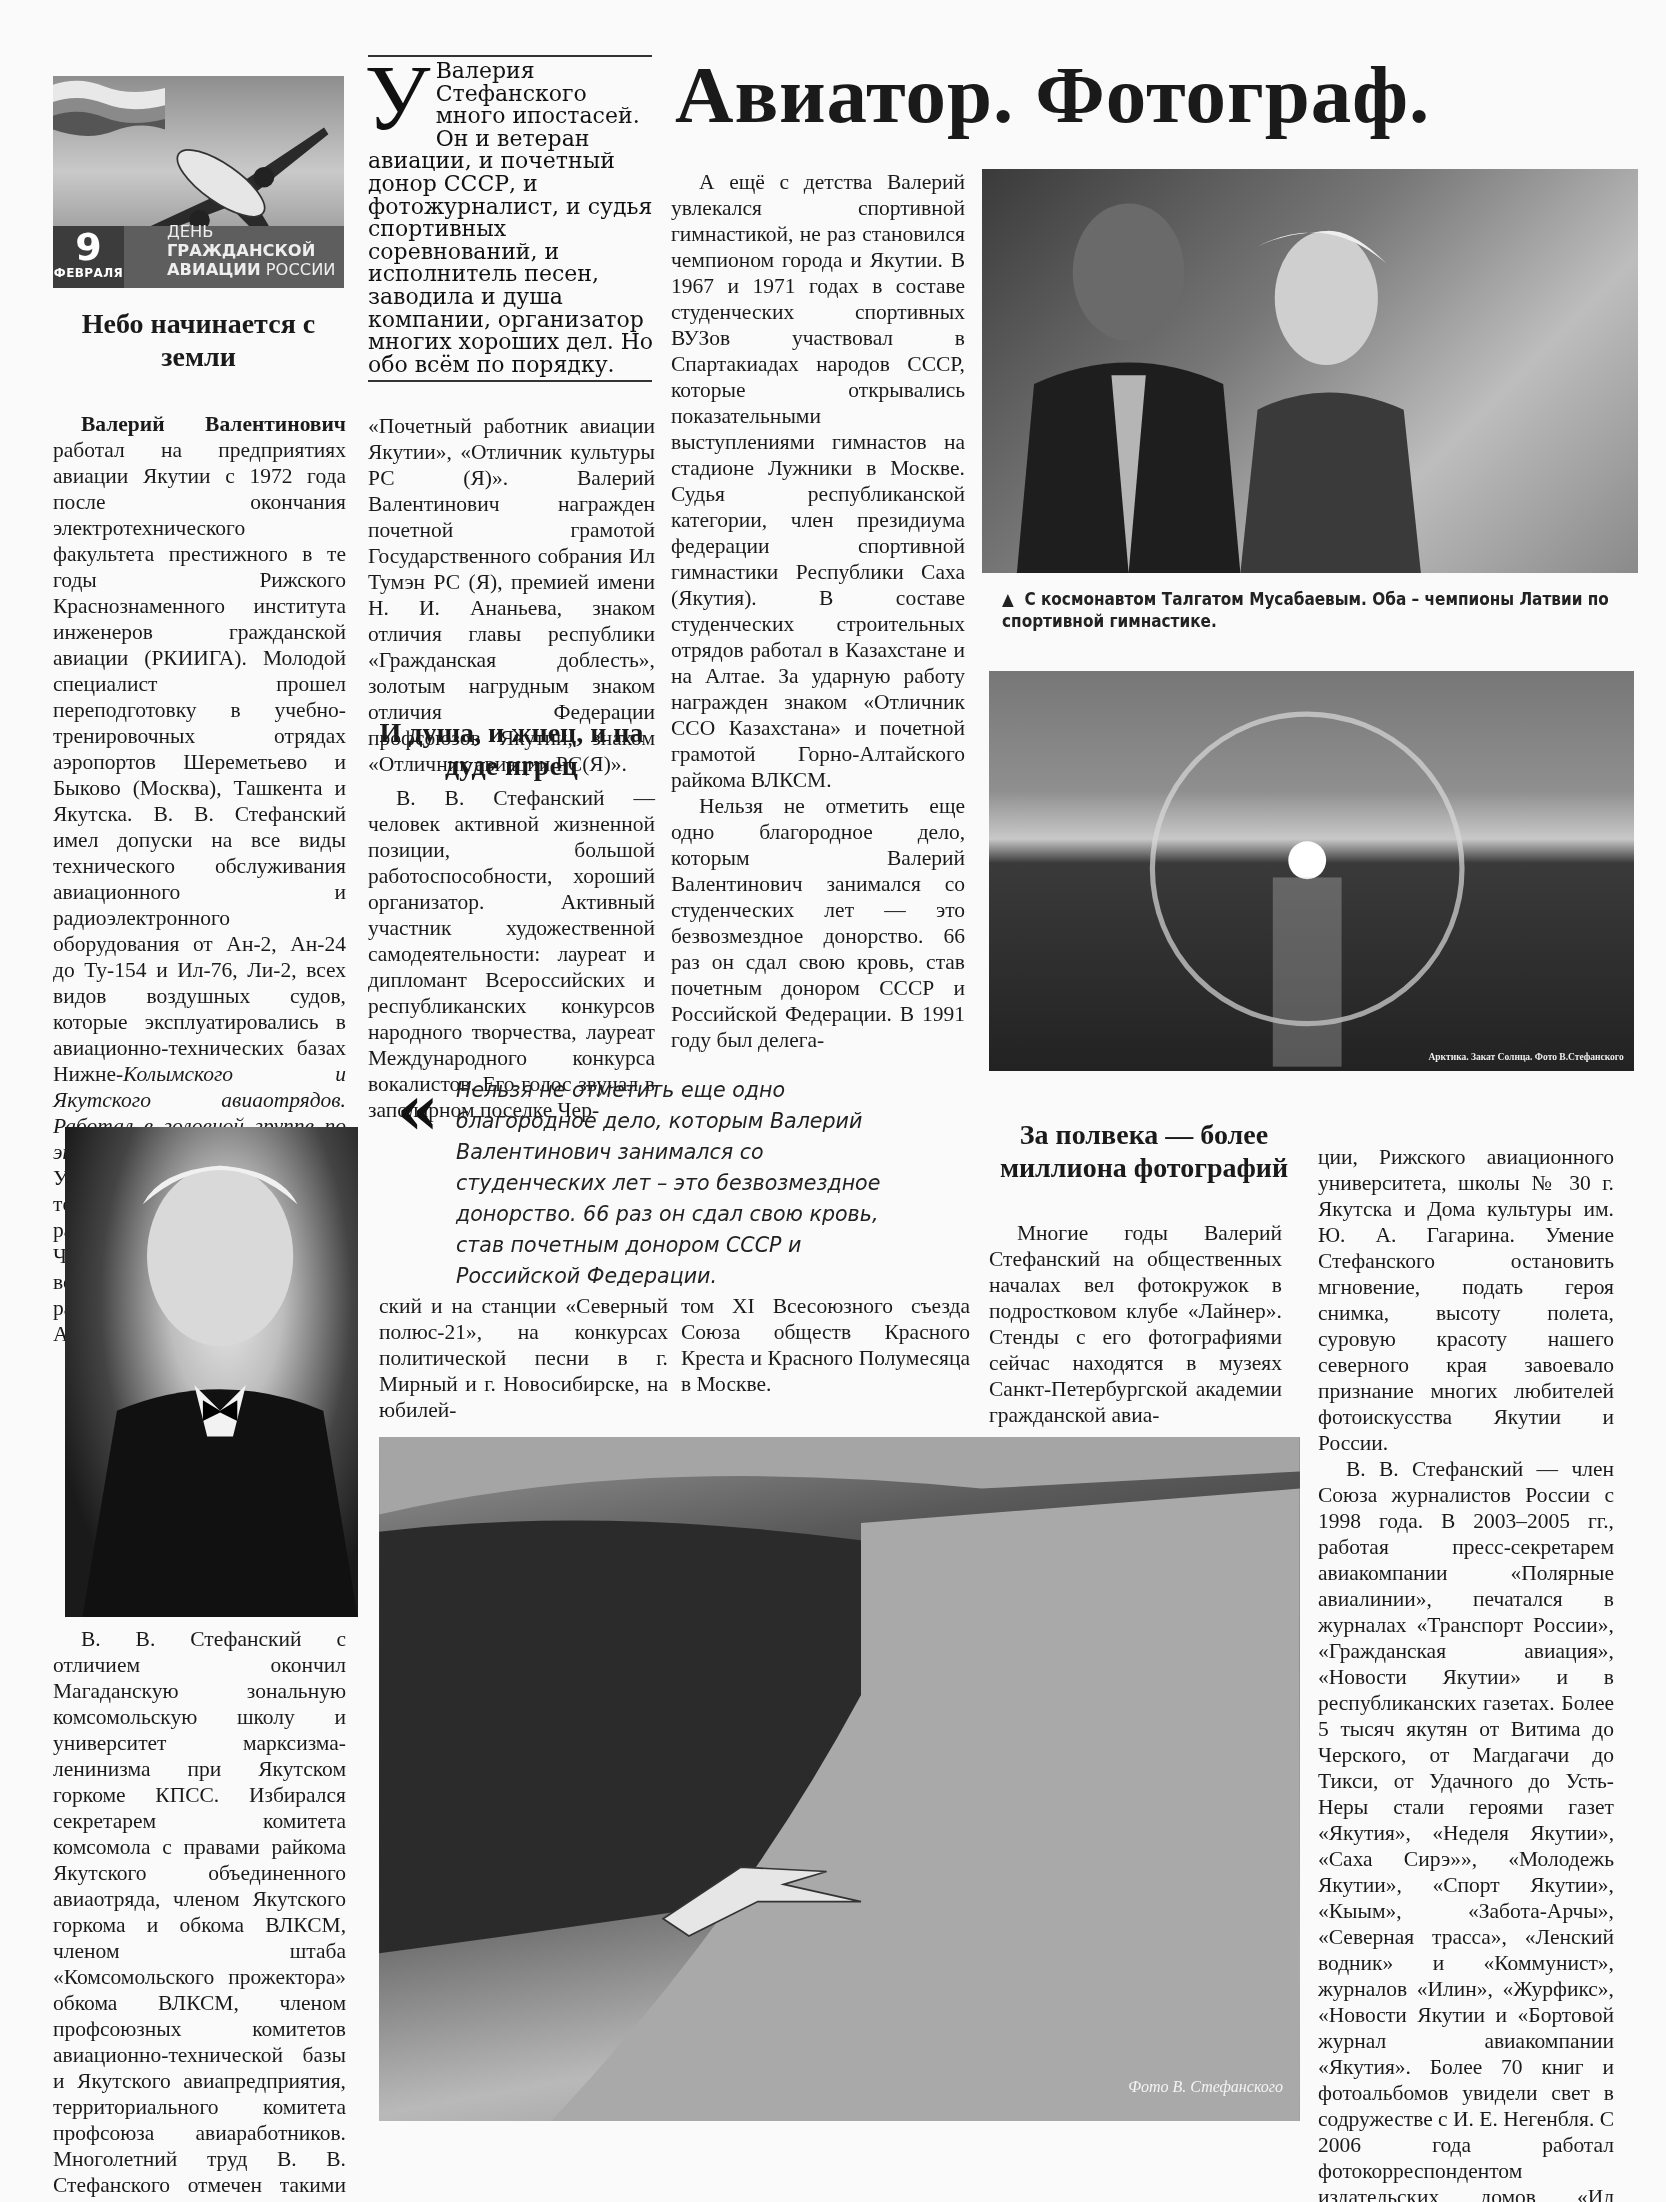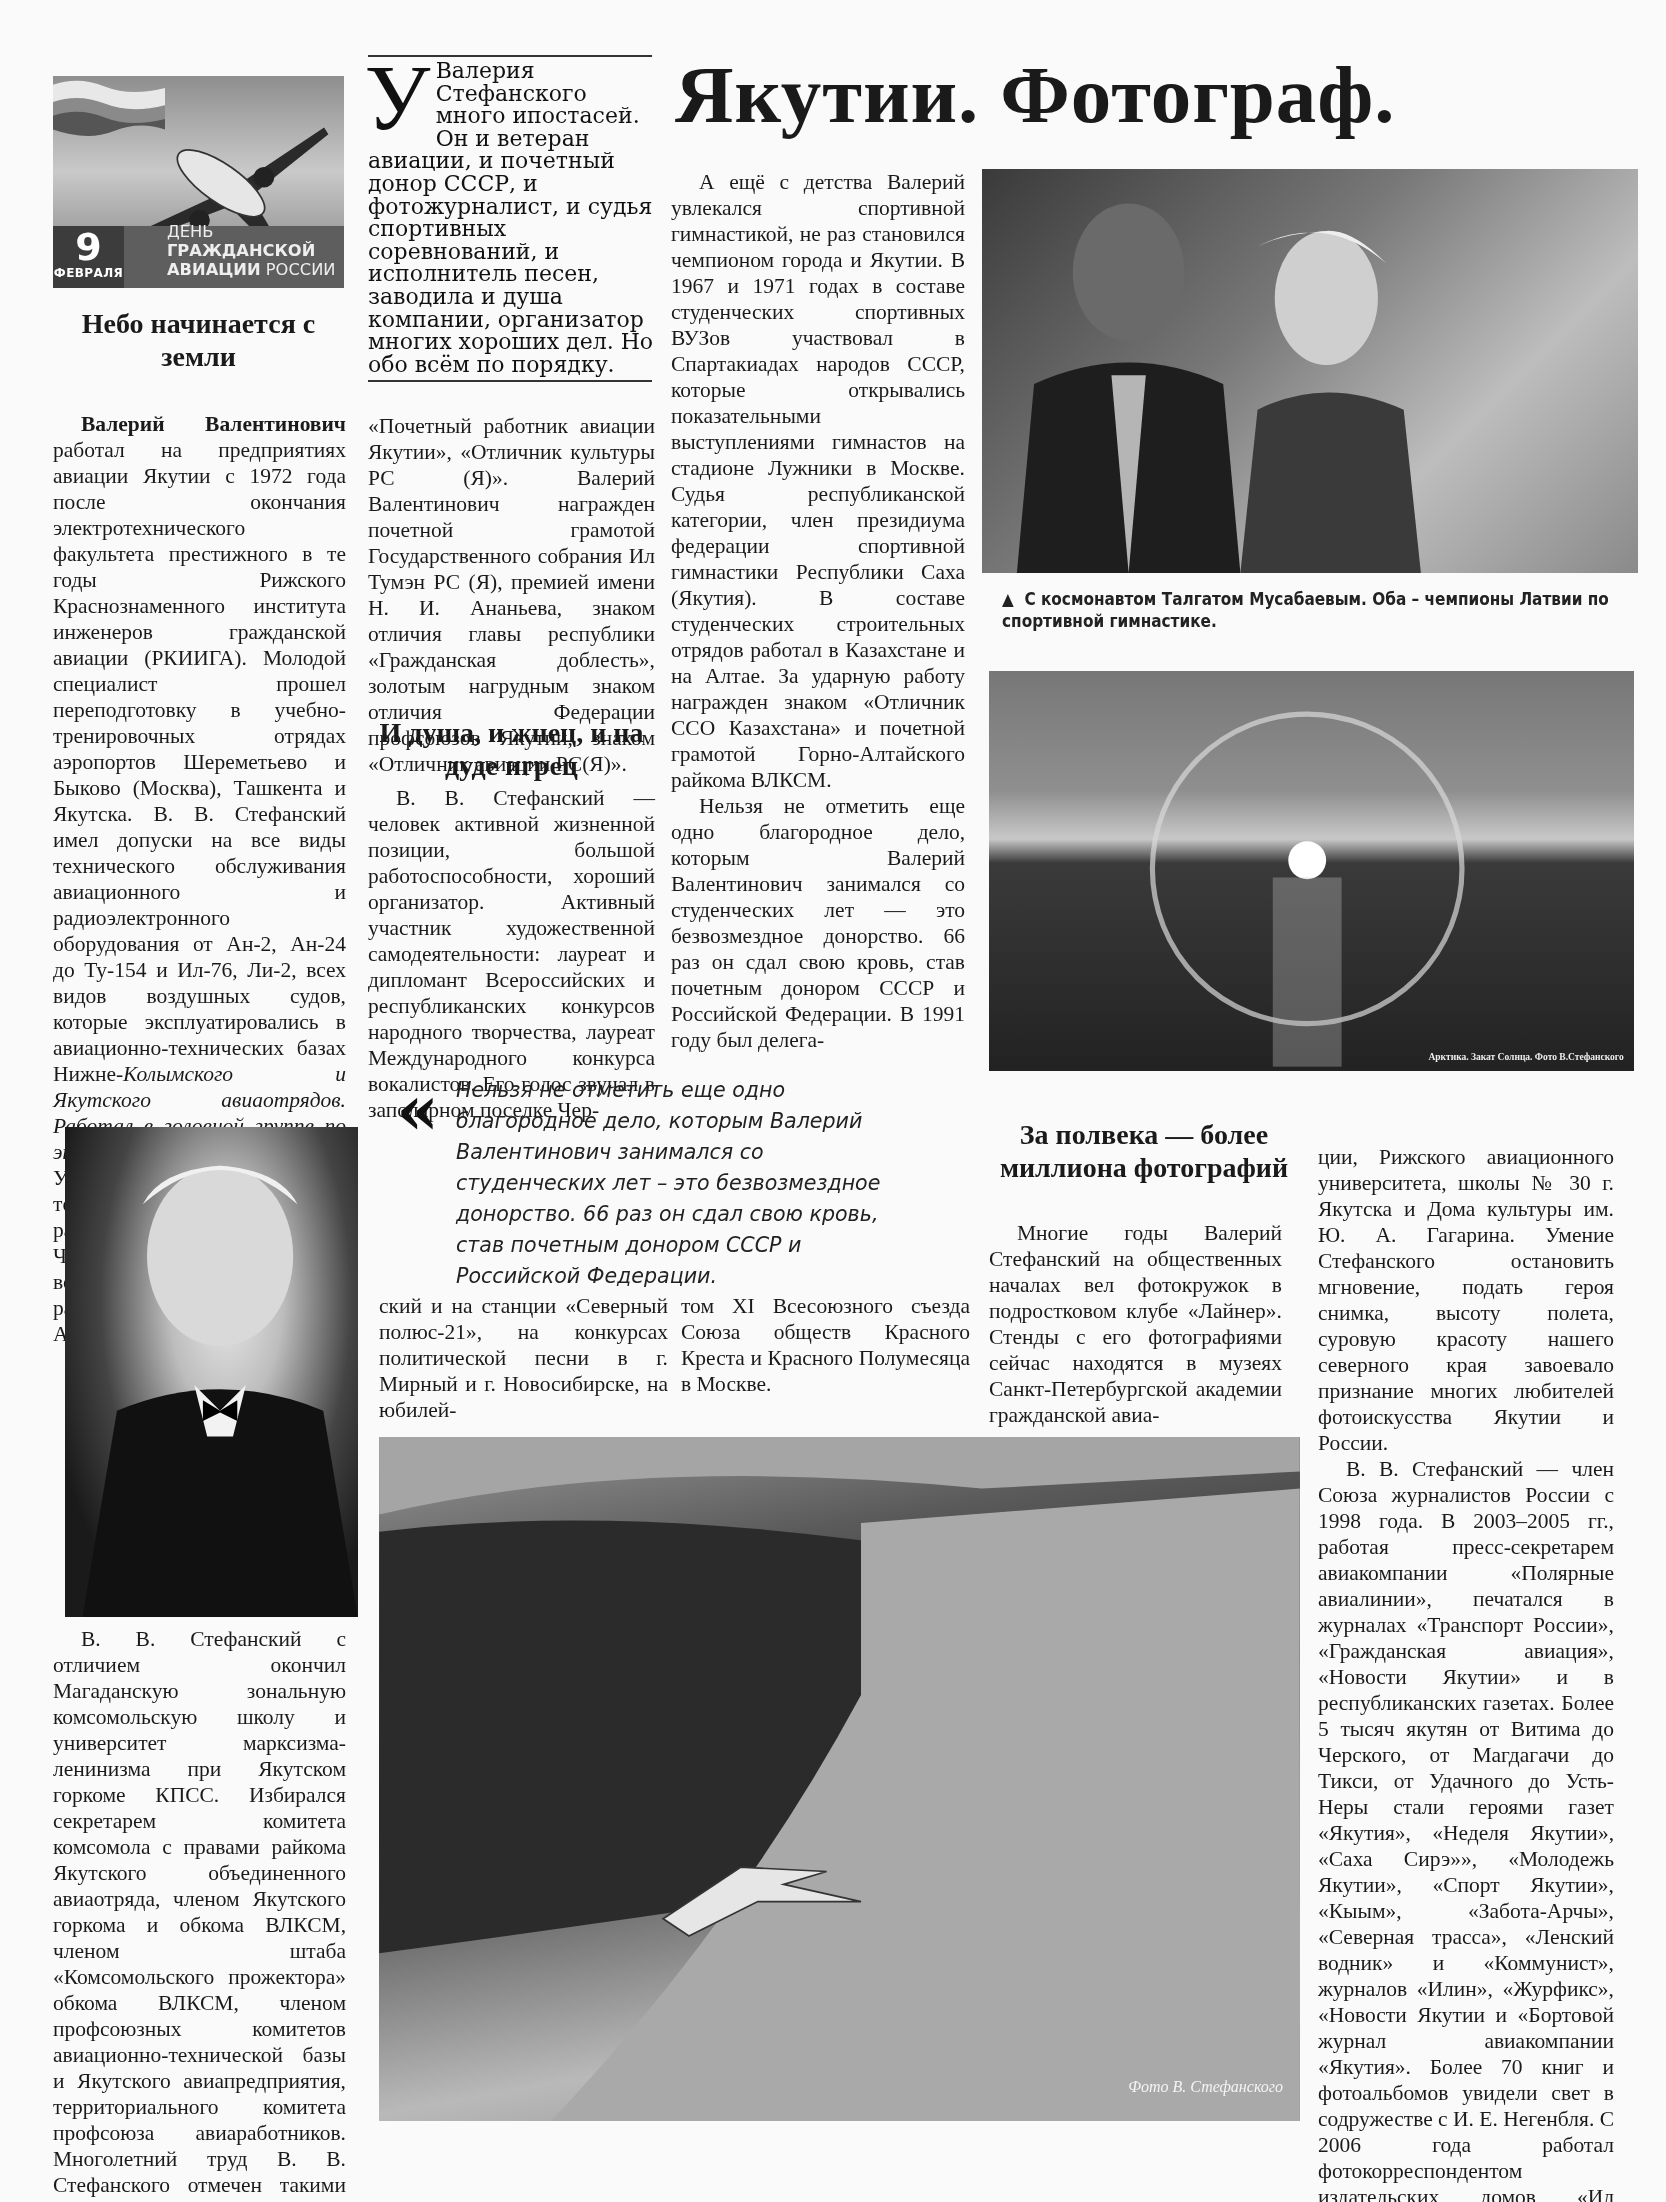--- a/index.html
+++ b/index.html
@@ -66,21 +66,21 @@
     <b>АВИАЦИИ</b><span> РОССИИ</span>
   </div>
 </div>
 
 <div class="lead-rule" style="top:55px"></div>
 <div class="abs lead">
   <span class="drop">У</span><span>Валерия Стефанского много ипостасей. Он и ветеран авиации, и почетный донор СССР, и фотожурналист, и судья спортивных соревнований, и исполнитель песен, заводила и душа компании, организатор многих хороших дел. Но обо всём по порядку.</span>
 </div>
 <div class="lead-rule" style="top:380px"></div>
 
-<div class="abs headline">Якутии. Фотограф.</div>
+<div class="abs headline">Авиатор. Фотограф.</div>
 
 <div class="hd" style="left:53px;top:307px;width:291px;text-align:center;">Небо начинается с земли</div>
 <div class="col" style="left:53px;top:411px;width:293px;">
   <p><b>Валерий Валентинович</b><span> работал на предприятиях авиации Якутии с 1972 года после окончания электротехнического факультета престижного в те годы Рижского Краснознаменного института инженеров гражданской авиации (РКИИГА). Молодой специалист прошел переподготовку в учебно-тренировочных отрядах аэропортов Шереметьево и Быково (Москва), Ташкента и Якутска. В. В. Стефанский имел допуски на все виды технического обслуживания авиационного и радиоэлектронного оборудования от Ан-2, Ан-24 до Ту-154 и Ил-76, Ли-2, всех видов воздушных судов, которые эксплуатировались в авиационно-технических базах Нижне-</span><i>Колымского и Якутского авиаотрядов. Работал в головной группе по эксплуатации Ан-74.</i><span> Участвовал в работе технических комиссий по расследованию ЧП в поселках Черский, Маган, Усть-Нера, восстанавливал самолеты и работал в составе экипажей Ан-12 и Ил-76 вдали от базы.</span></p>
 </div>
 
 <div class="photo ph-portrait">
   <svg width="293" height="490" viewBox="0 0 340 570">
     <ellipse cx="180" cy="150" rx="85" ry="105" fill="#d9d9d9"></ellipse>
     <path d="M90 90 Q180 10 270 90 Q250 50 180 45 Q110 50 90 90 Z" fill="#f0f0f0"></path>

